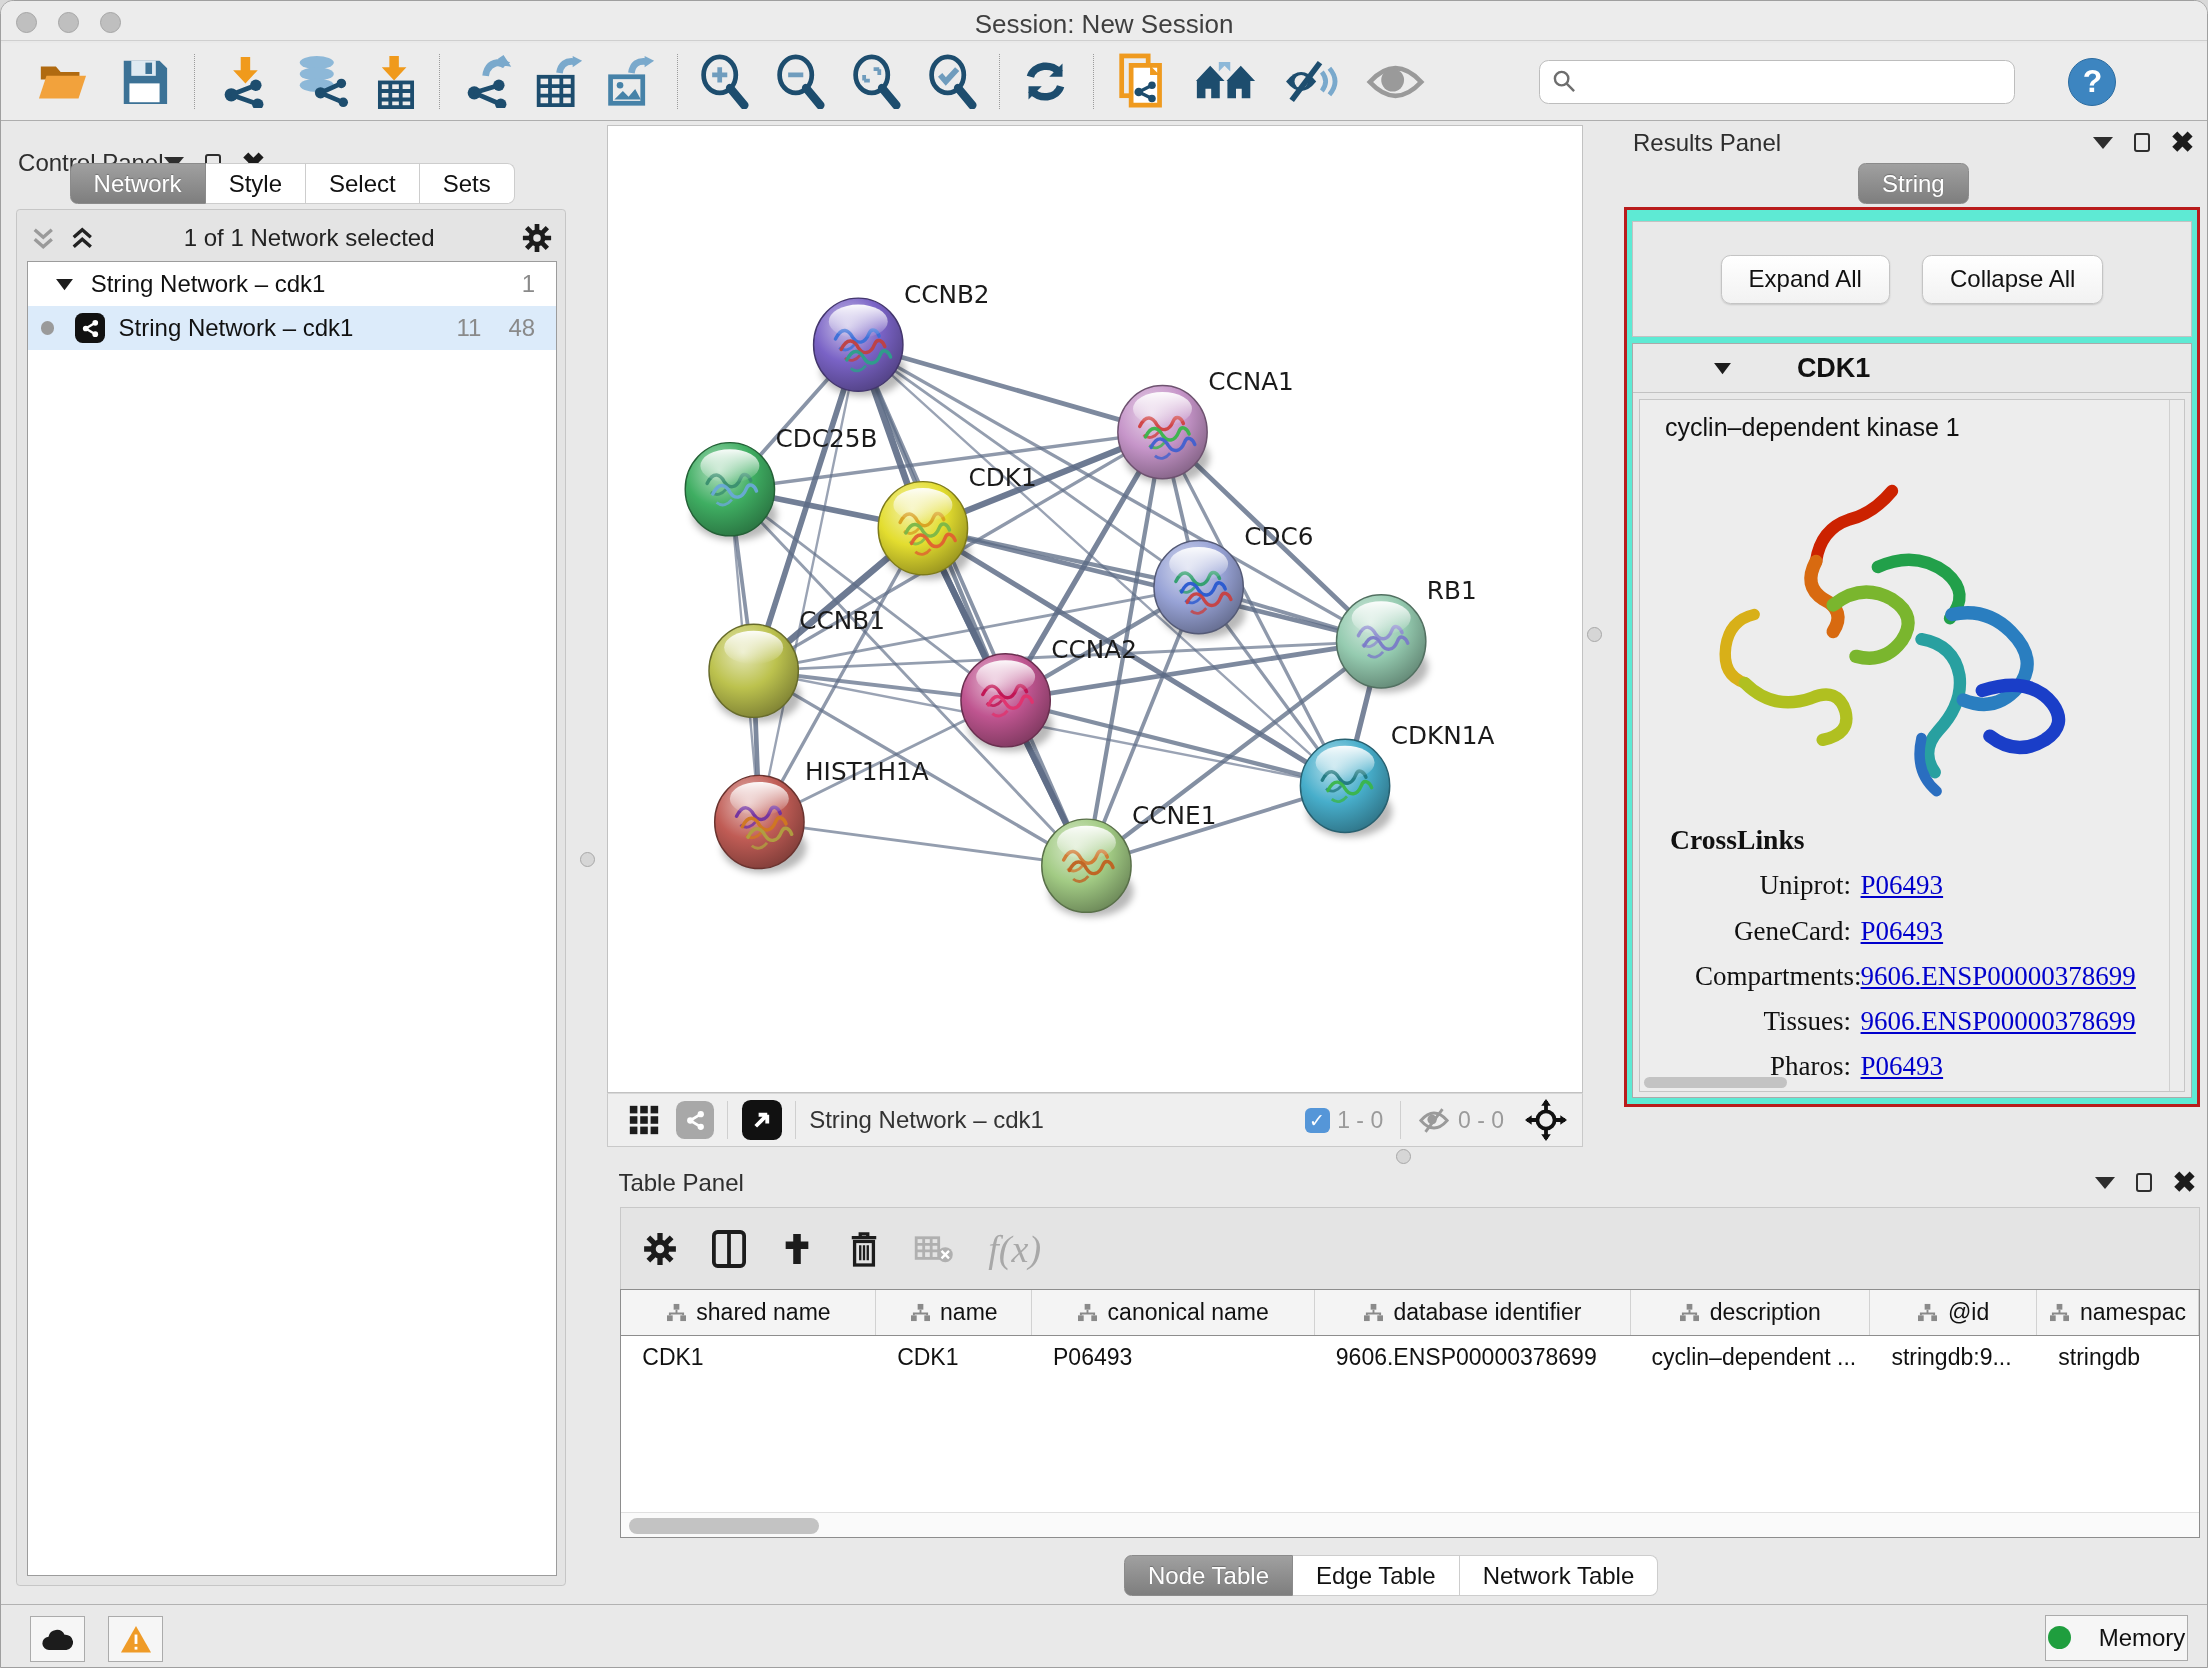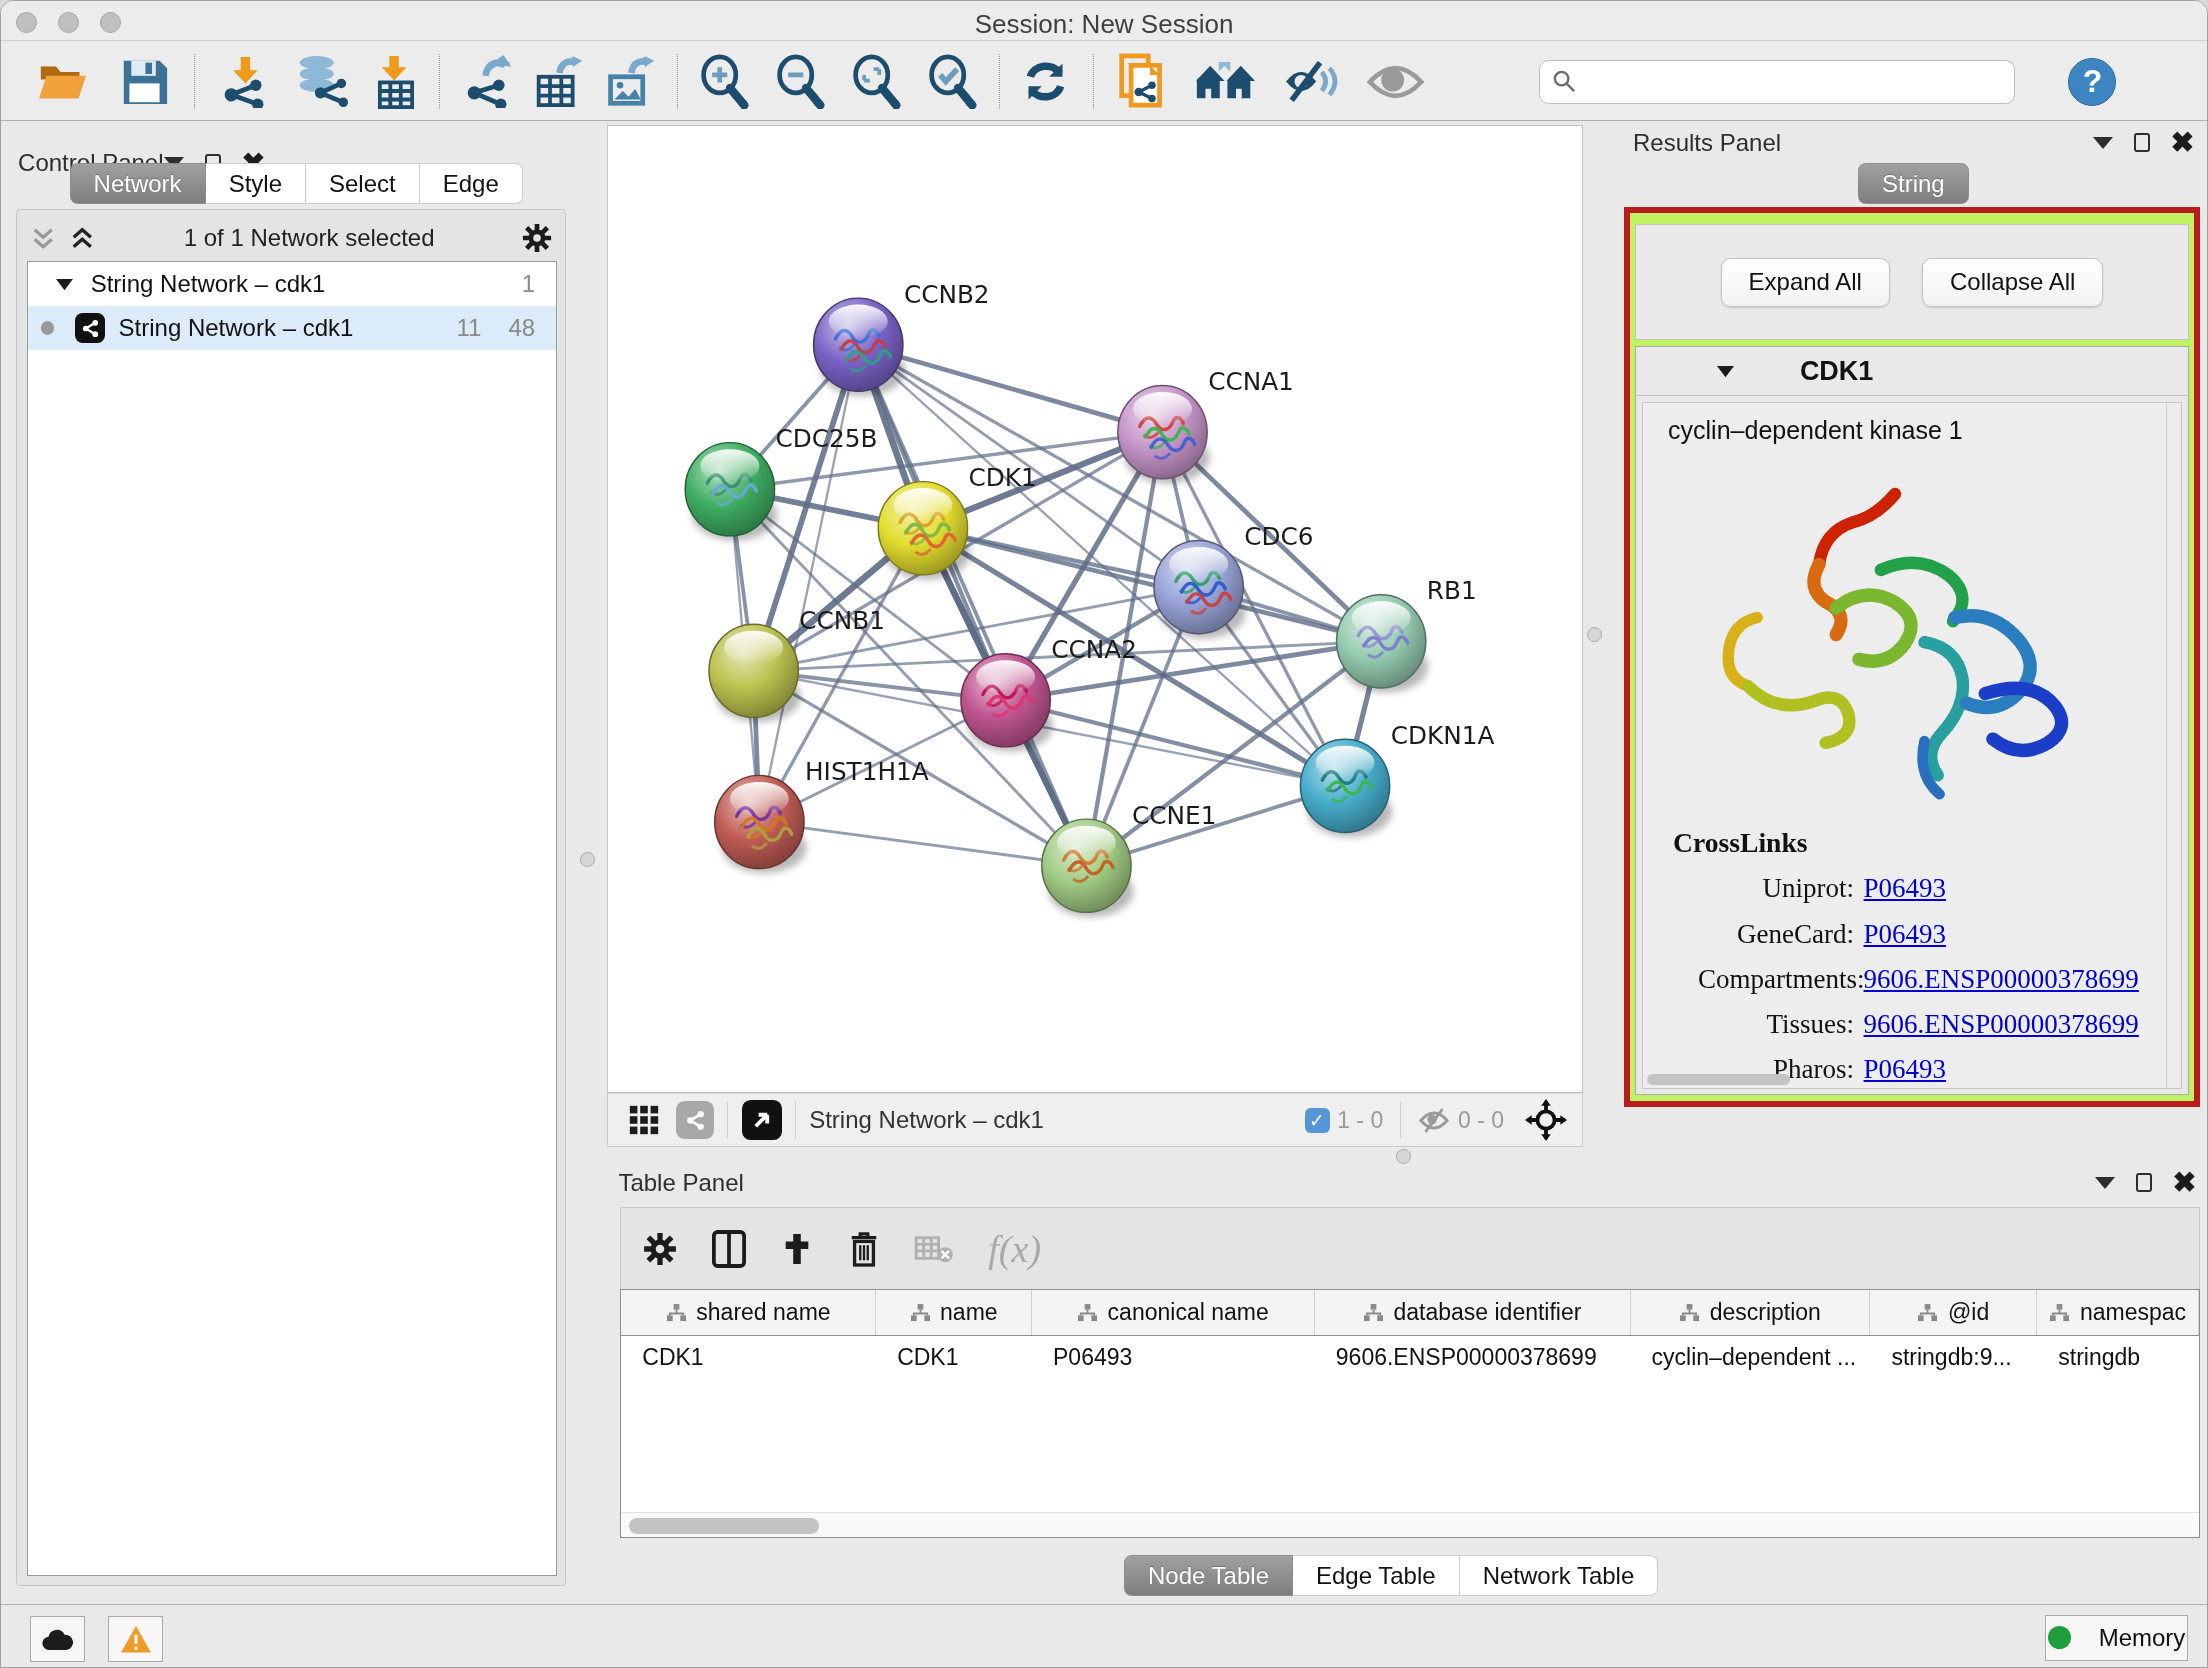--- a/index.html
+++ b/index.html
@@ -54,21 +54,21 @@
   .net-bar-label { font-size:24px; color:#333; }
   .nb-sep { height:38px; border-left:1px solid #cfcfcf; margin:0 13.3px; }
   .nb-counts { display:flex; align-items:center; gap:7.6px; color:#9a9a9a; font-size:23px; }
   .checkbox-blue { width:25px; height:25px; border-radius:5.7px; background:#5596d8; color:#fff; font-size:19px; display:flex; align-items:center; justify-content:center; }
   .splitter-dot { width:15px; height:15px; border-radius:50%; background:#d6d6d6; border:1px solid #a8a8a8; }
 
   
   .results { position:absolute; left:1617px; top:124px; width:586px; height:982px; }
   .res-head { position:absolute; left:15px; top:3.8px; right:9.5px; display:flex; justify-content:space-between; align-items:center; }
   .res-tab { position:absolute; left:240px; top:38px; }
-  .res-body { position:absolute; left:5.7px; top:82px; right:3.8px; bottom:0; background:#bef264; border:6px solid #b91c1c; }
+  .res-body { position:absolute; left:5.7px; top:82px; right:3.8px; bottom:0; background:#5eead4; border:3px solid #b91c1c; }
   .expand-box { position:absolute; left:5.7px; top:11.4px; right:5.7px; height:116px; border:1px solid #c2c2c2; display:flex; align-items:center; justify-content:center; gap:32px; background:#e9e9e9; }
   .white-btn { background:linear-gradient(#ffffff,#f2f2f2); border:1px solid #c4c4c4; border-radius:9.5px; font-size:24px; padding:9.5px 27px; box-shadow:0 1px 1.9px rgba(0,0,0,.15); color:#111; }
   .gene-box { position:absolute; left:5.7px; top:133px; right:5.7px; bottom:5.7px; border:1px solid #aaa; background:#e9e9e9; }
   .gene-head { height:49px; display:flex; align-items:center; gap:9.5px; border-bottom:1px solid #c2c2c2; }
   .gene-name { font-size:27px; font-weight:bold; color:#111; }
   .gene-inner { position:absolute; left:5.7px; top:55px; right:5.7px; bottom:5.7px; border:1px solid #c6c6c6; background:#ededed; overflow:hidden; }
   .gene-desc { font-size:25px; color:#111; padding:13.3px 0 0 25px; }
   .crosslinks { font-family:"Liberation Serif", serif; position:absolute; left:30px; top:424px; }
   .cl-title { font-size:27.6px; font-weight:bold; color:#111; }
   .cl-row { display:flex; font-size:27px; margin-top:14.3px; }
@@ -284,21 +284,21 @@
       <span class="wctrl">
         <span class="wc-min"></span>
         <span class="wc-max"></span>
         <span class="wc-close">✖</span>
       </span>
     </div>
     <div class="ctrl-tabs mac-tabs">
       <span class="mac-tab sel">Network</span>
       <span class="mac-tab">Style</span>
       <span class="mac-tab">Select</span>
-      <span class="mac-tab">Edge</span>
+      <span class="mac-tab">Sets</span>
     </div>
     <div class="ctrl-sub">
       <div class="net-head">
         <svg width="28.5" height="28.5" viewBox="0 0 30 30">
             <path d="M6 6 l9 8 9 -8 M6 16 l9 8 9 -8" stroke="#9a9a9a" stroke-width="3.5" fill="none"></path>
           </svg>
         <svg width="28.5" height="28.5" viewBox="0 0 30 30" style="margin-left:11.4px">
             <path d="M6 14 l9 -8 9 8 M6 24 l9 -8 9 8" stroke="#222" stroke-width="3.5" fill="none"></path>
           </svg>
         <span class="net-head-label">1 of 1 Network selected</span>

